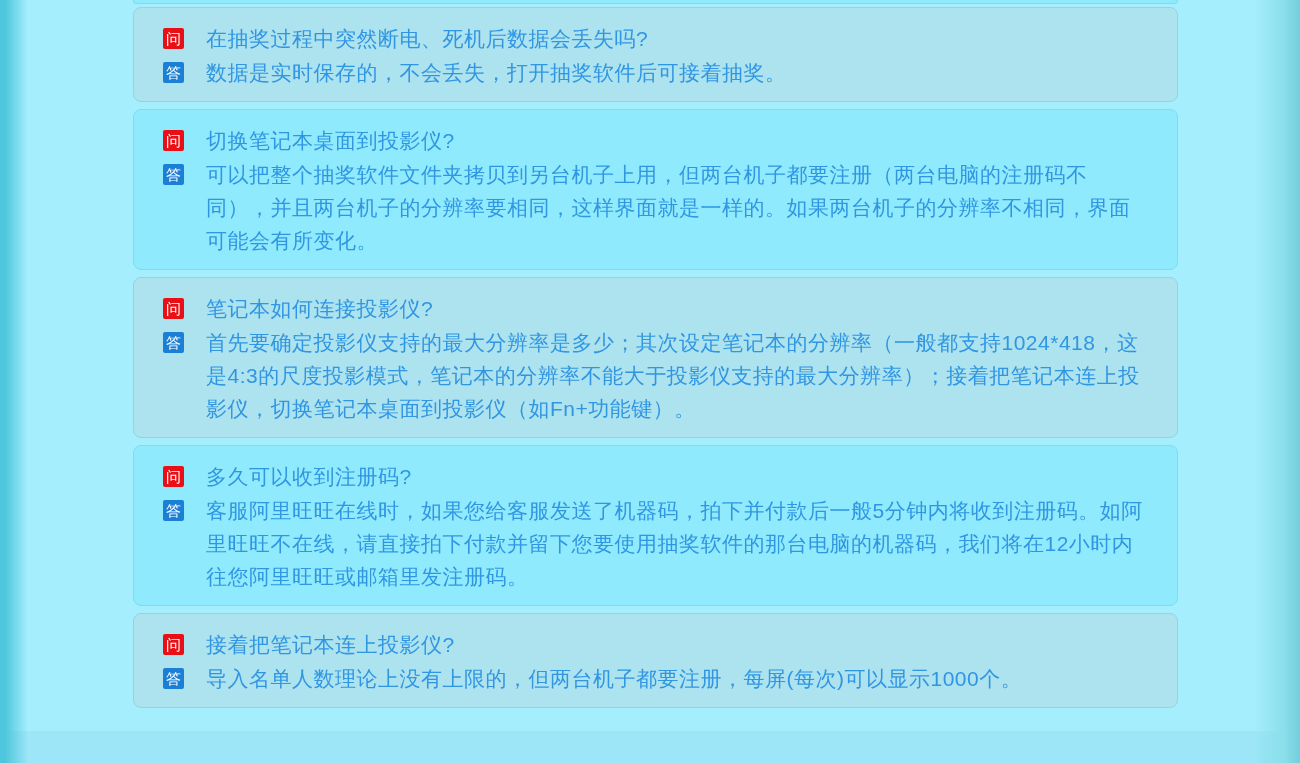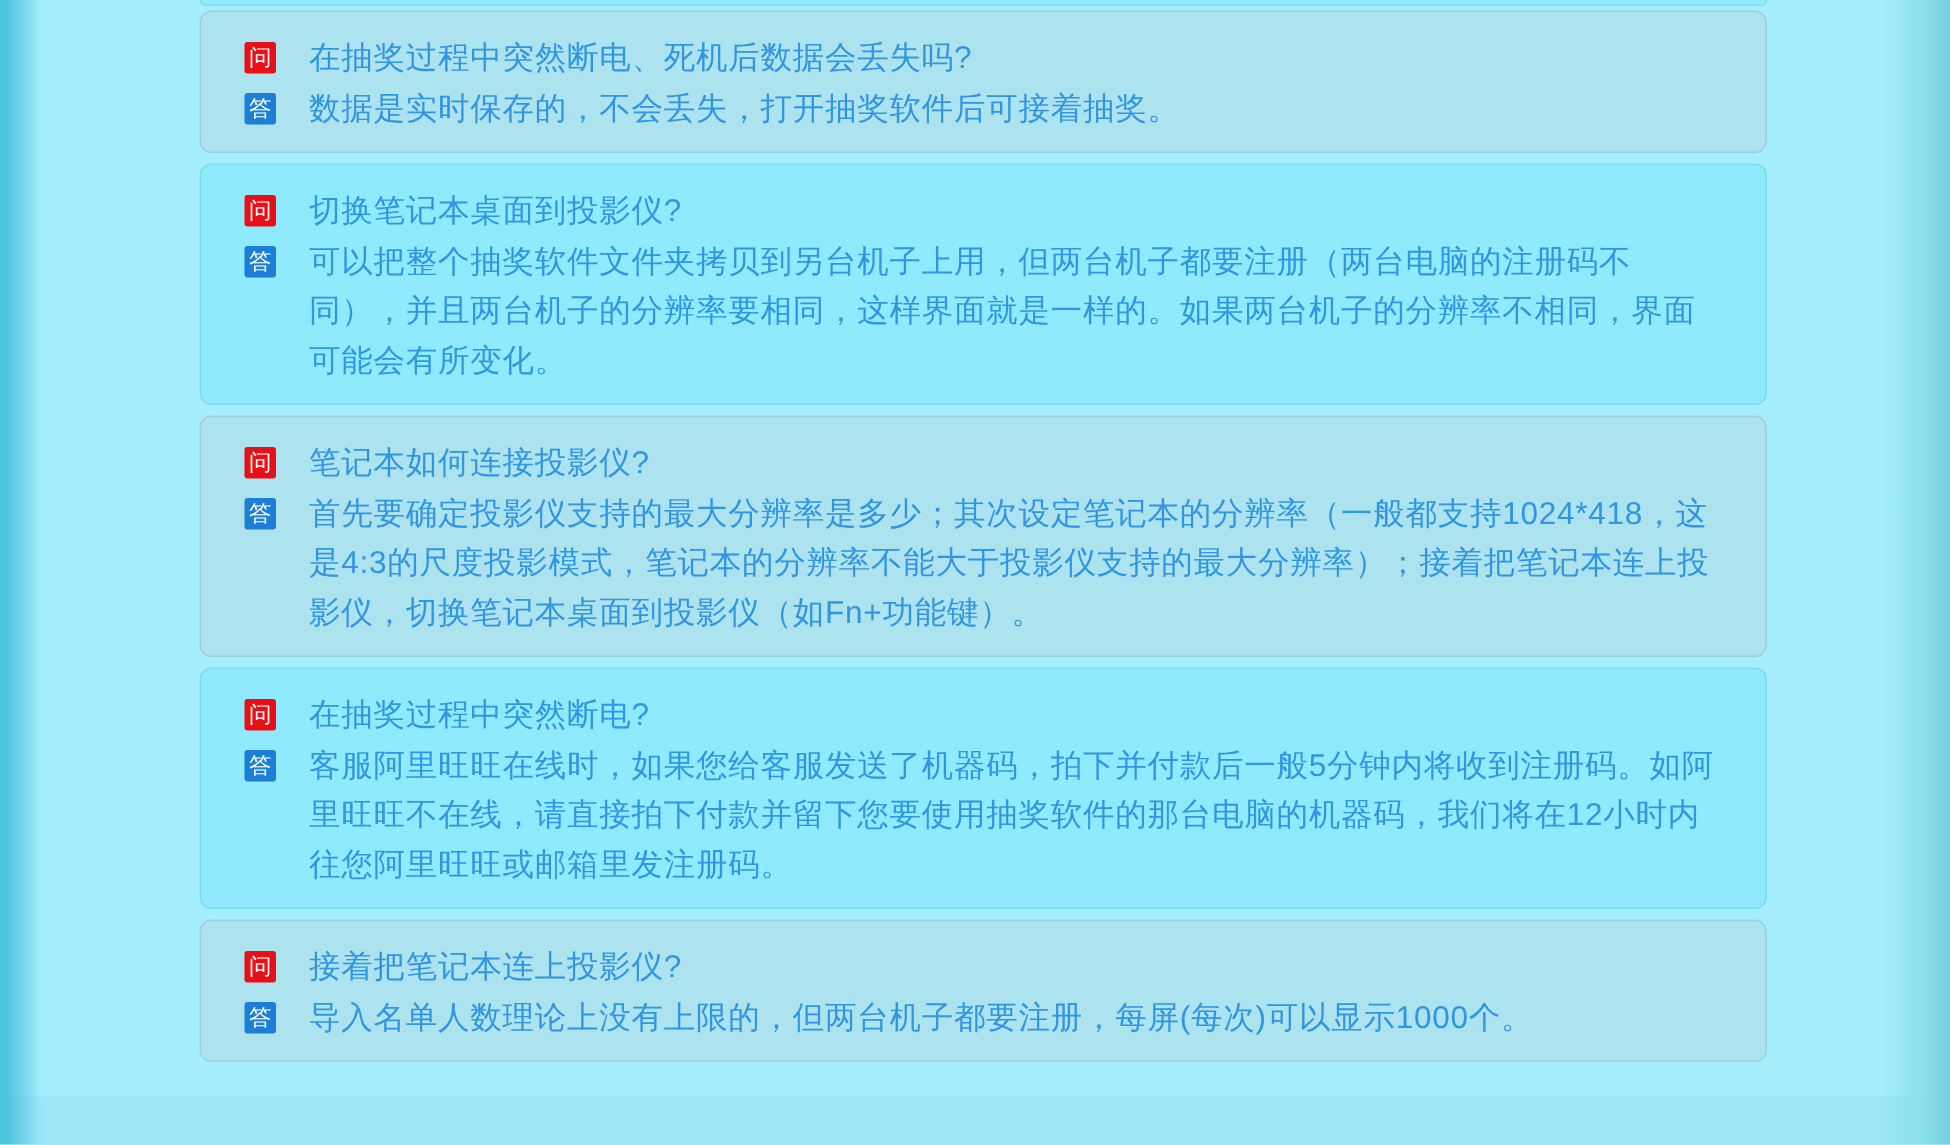--- a/index.html
+++ b/index.html
@@ -102,21 +102,21 @@
       </div>
       <div class="row">
         <span class="icon-badge aicon">答</span>
         <div class="faq-text">首先要确定投影仪支持的最大分辨率是多少；其次设定笔记本的分辨率（一般都支持1024*418，这是4:3的尺度投影模式，笔记本的分辨率不能大于投影仪支持的最大分辨率）；接着把笔记本连上投影仪，切换笔记本桌面到投影仪（如Fn+功能键）。</div>
       </div>
     </div>
 
     <div class="card bright">
       <div class="row">
         <span class="icon-badge qicon">问</span>
-        <div class="faq-text">在抽奖过程中突然断电?</div>
+        <div class="faq-text">多久可以收到注册码?</div>
       </div>
       <div class="row">
         <span class="icon-badge aicon">答</span>
         <div class="faq-text">客服阿里旺旺在线时，如果您给客服发送了机器码，拍下并付款后一般5分钟内将收到注册码。如阿里旺旺不在线，请直接拍下付款并留下您要使用抽奖软件的那台电脑的机器码，我们将在12小时内往您阿里旺旺或邮箱里发注册码。</div>
       </div>
     </div>
 
     <div class="card light">
       <div class="row">
         <span class="icon-badge qicon">问</span>

